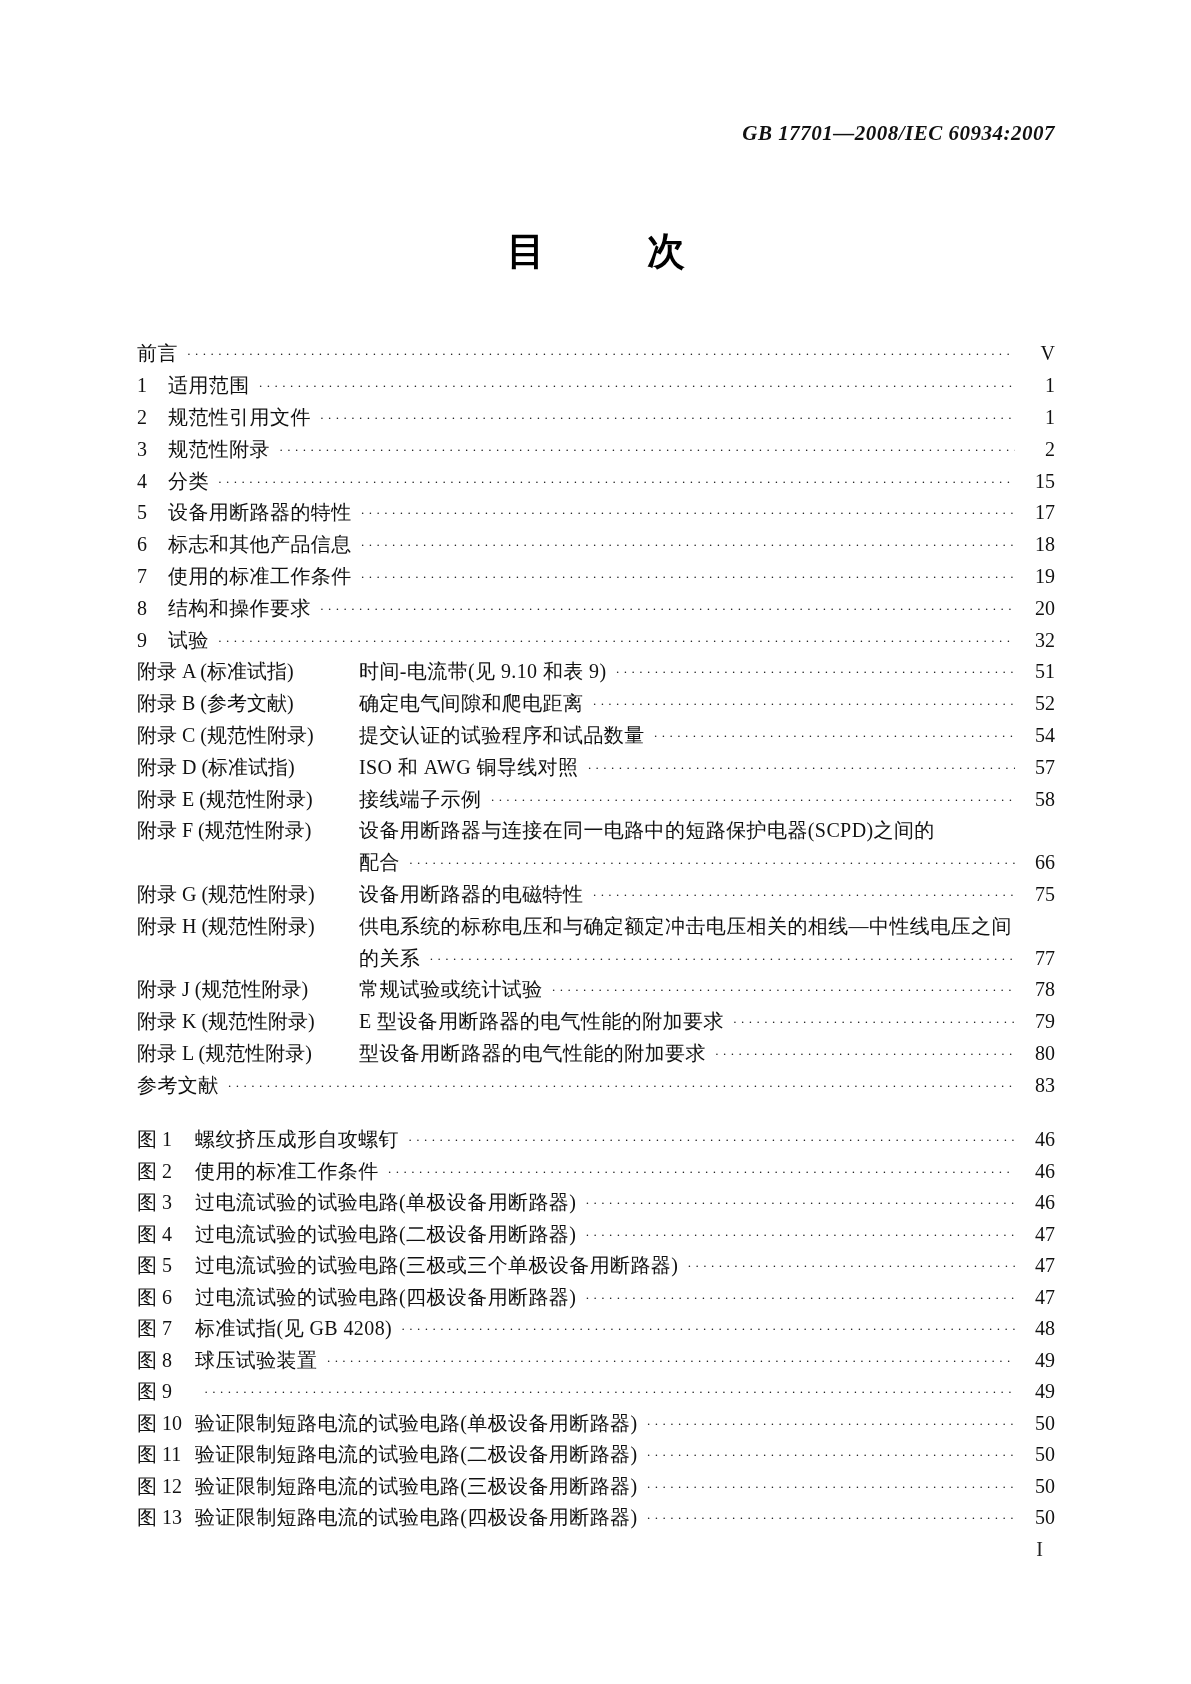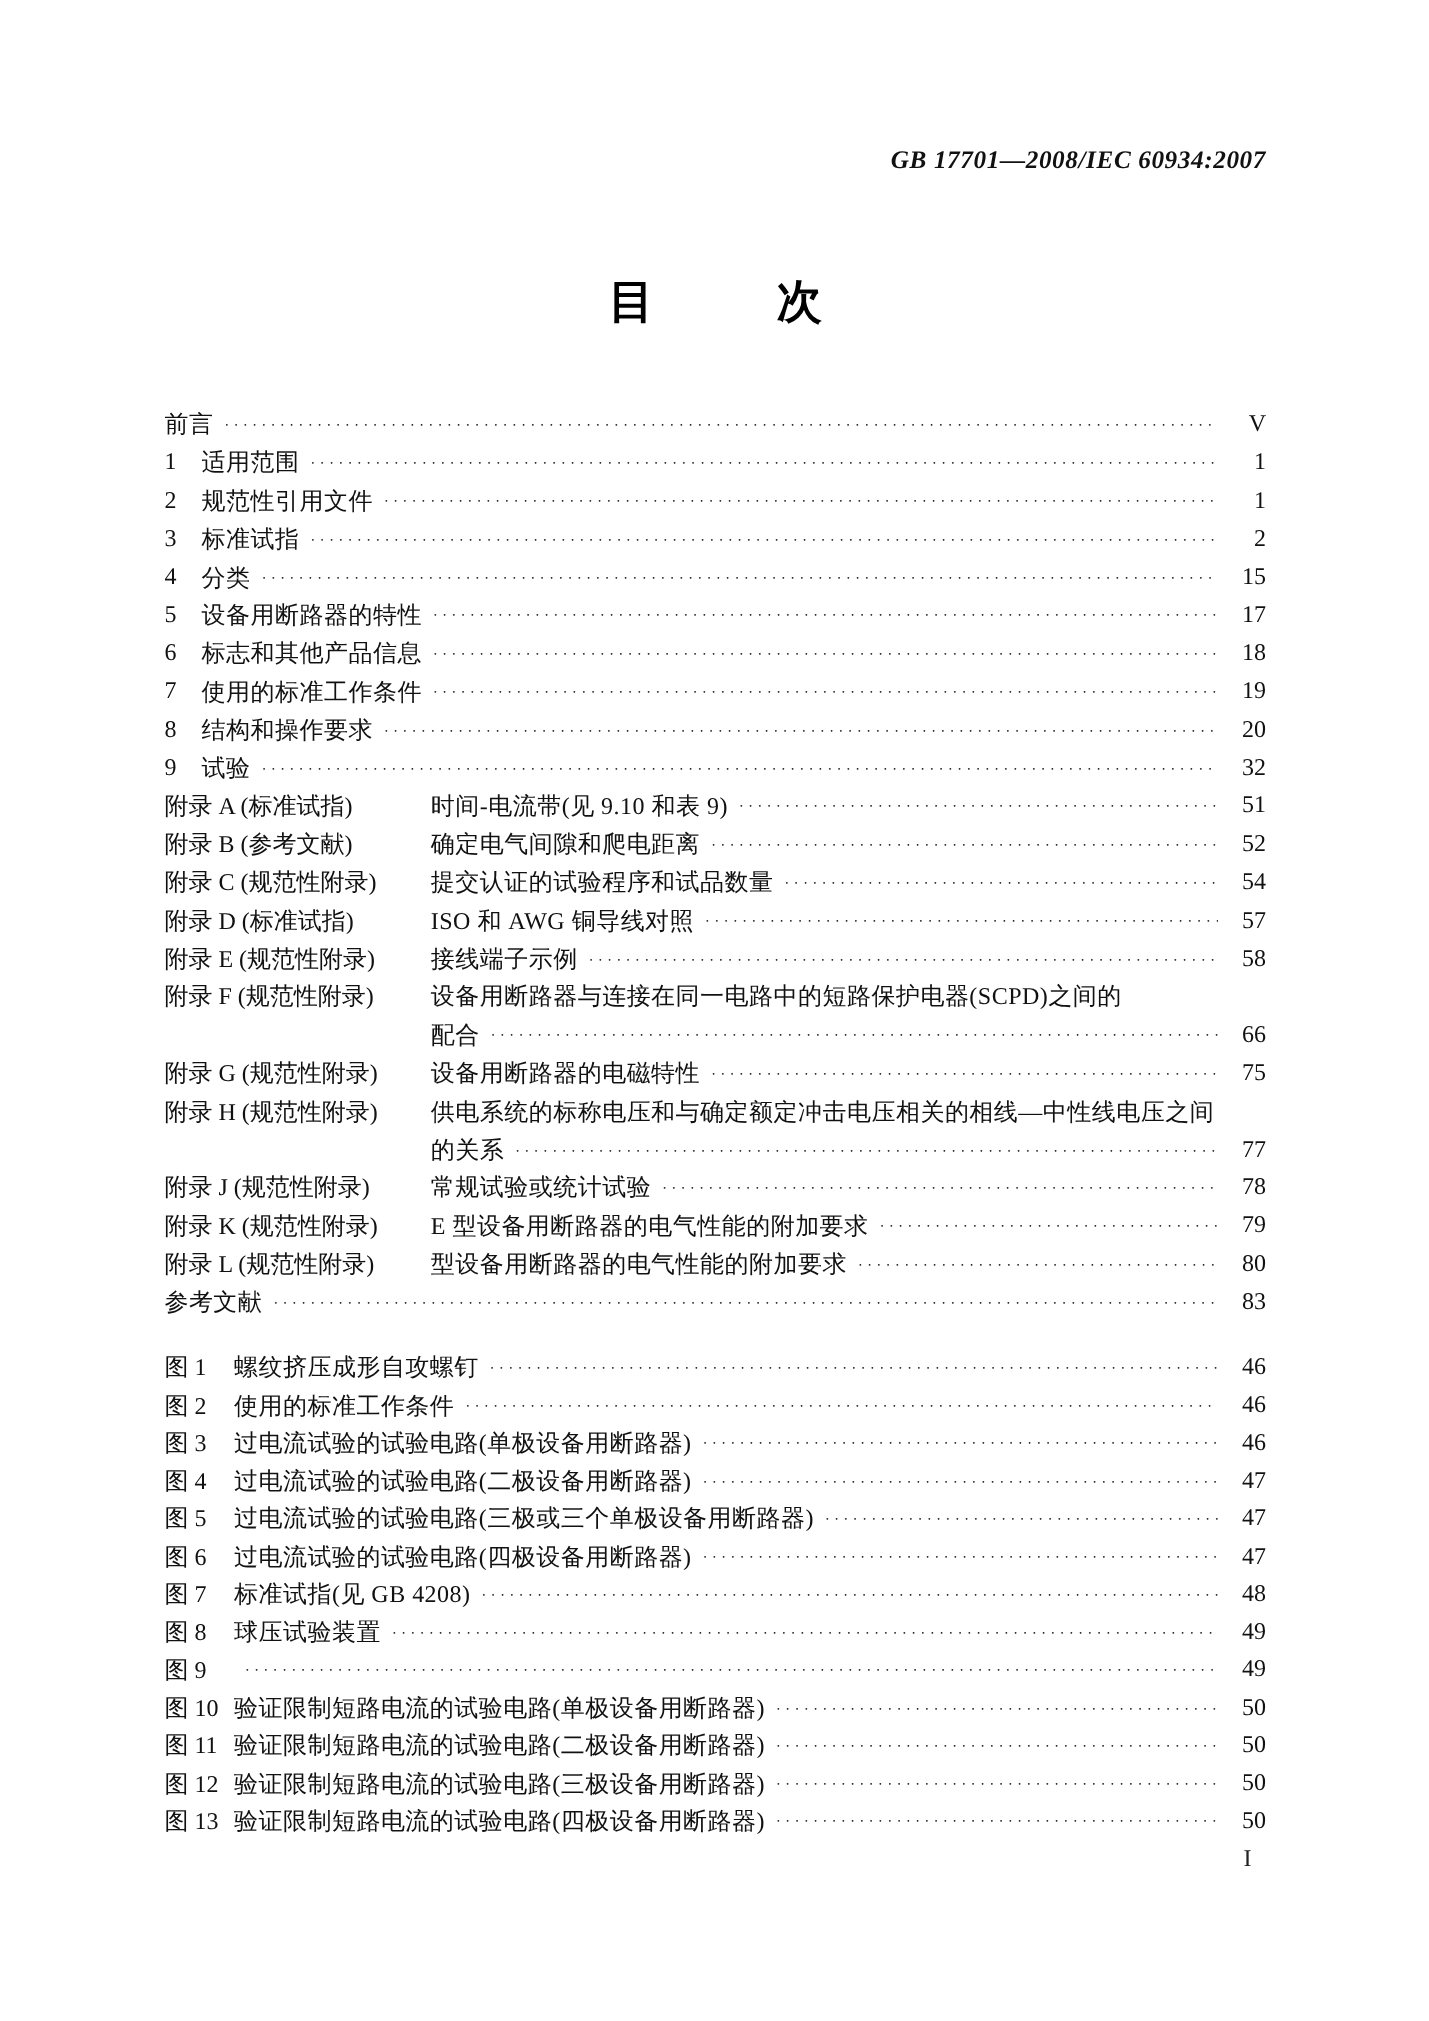--- a/index.html
+++ b/index.html
@@ -88,21 +88,21 @@
       <span class="pagenum">1</span>
     </div>
     <div class="row">
       <span class="num">2</span>
       <span class="label">规范性引用文件</span>
       <span class="leader">····························································································································································································································</span>
       <span class="pagenum">1</span>
     </div>
     <div class="row">
       <span class="num">3</span>
-      <span class="label">标准试指</span>
+      <span class="label">规范性附录</span>
       <span class="leader">····························································································································································································································</span>
       <span class="pagenum">2</span>
     </div>
     <div class="row">
       <span class="num">4</span>
       <span class="label">分类</span>
       <span class="leader">····························································································································································································································</span>
       <span class="pagenum">15</span>
     </div>
     <div class="row">

